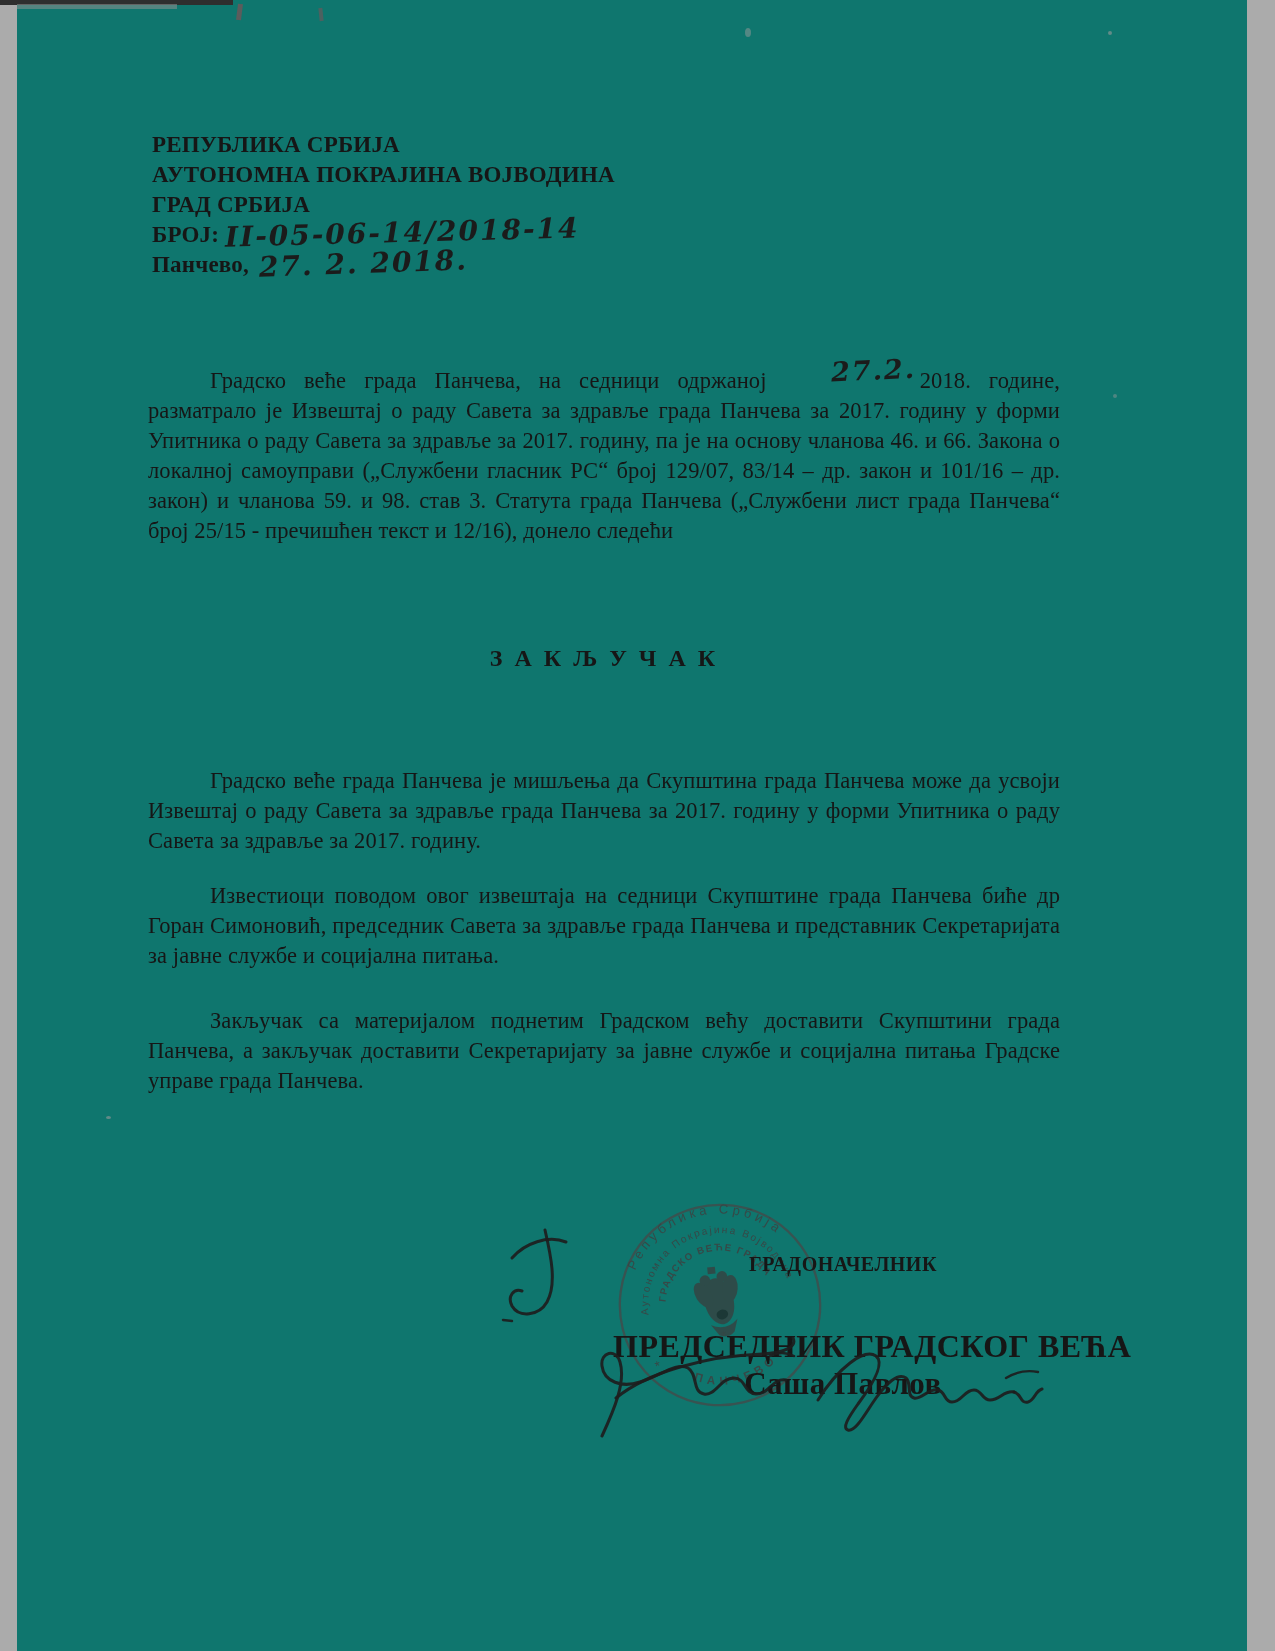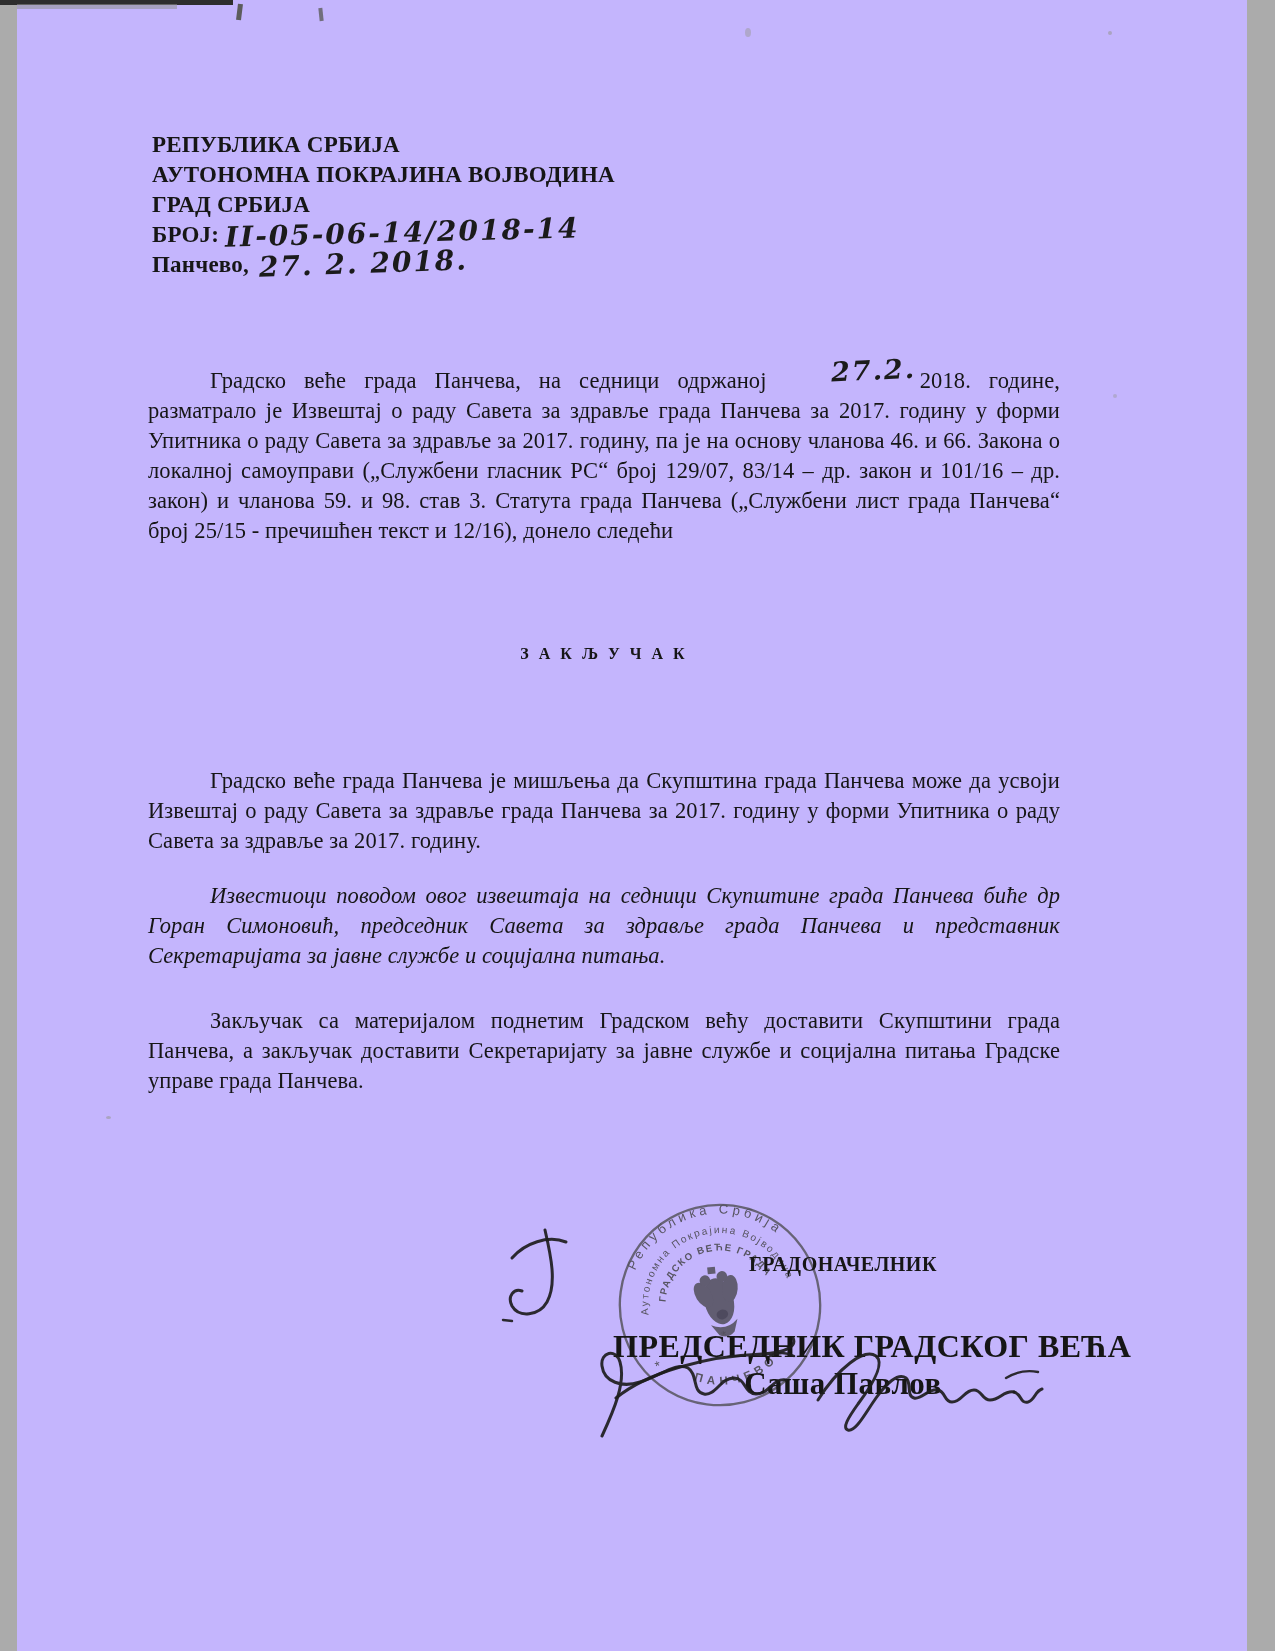--- a/index.html
+++ b/index.html
@@ -1,19 +1,19 @@
 <!DOCTYPE html>
 <html><head>
 <meta charset="utf-8">
 <style>
   html,body{margin:0;padding:0;background:#e8e8e8;}
   .page{
     position:relative;
     width:1275px;height:1651px;
-    background:#c4b5fd;
+    background:#0f766e;
     overflow:hidden;
     font-family:"Liberation Serif","DejaVu Serif",serif;
     color:#161616;
   }
   
   .edge-strip{position:absolute;top:0;height:100%;background:#ababab;}
   .edge-left{left:0;width:17px;}
   .edge-right{left:1247px;width:28px;}
   .scan-bar-dark{position:absolute;left:0;top:0;width:233px;height:5px;background:#2e2e2e;}
   .scan-bar-soft{position:absolute;left:17px;top:4px;width:160px;height:5px;background:#8f8f8f;opacity:.55;}
@@ -51,26 +51,26 @@
 
   
   .para{
     position:absolute;left:148px;width:912px;
     font-size:22.5px;line-height:30px;
     text-align:justify;text-indent:62px;
     margin:0;letter-spacing:.1px;
   }
   .p1{top:366px;}
   .p2{top:766px;}
-  .p3{top:881px;font-style:italic;}
+  .p3{top:881px;}
   .p4{top:1006px;}
 
   .doc-title{
     position:absolute;left:148px;top:645px;width:912px;
-    text-align:center;font-weight:bold;font-size:16px;
+    text-align:center;font-weight:bold;font-size:24px;
     letter-spacing:3px;
   }
 
   
   .sig-block{
     position:absolute;left:613px;top:1246px;width:460px;
     text-align:center;font-weight:bold;line-height:37px;
     white-space:nowrap;
   }
   .sig-line1{font-size:20px;letter-spacing:.5px;}

